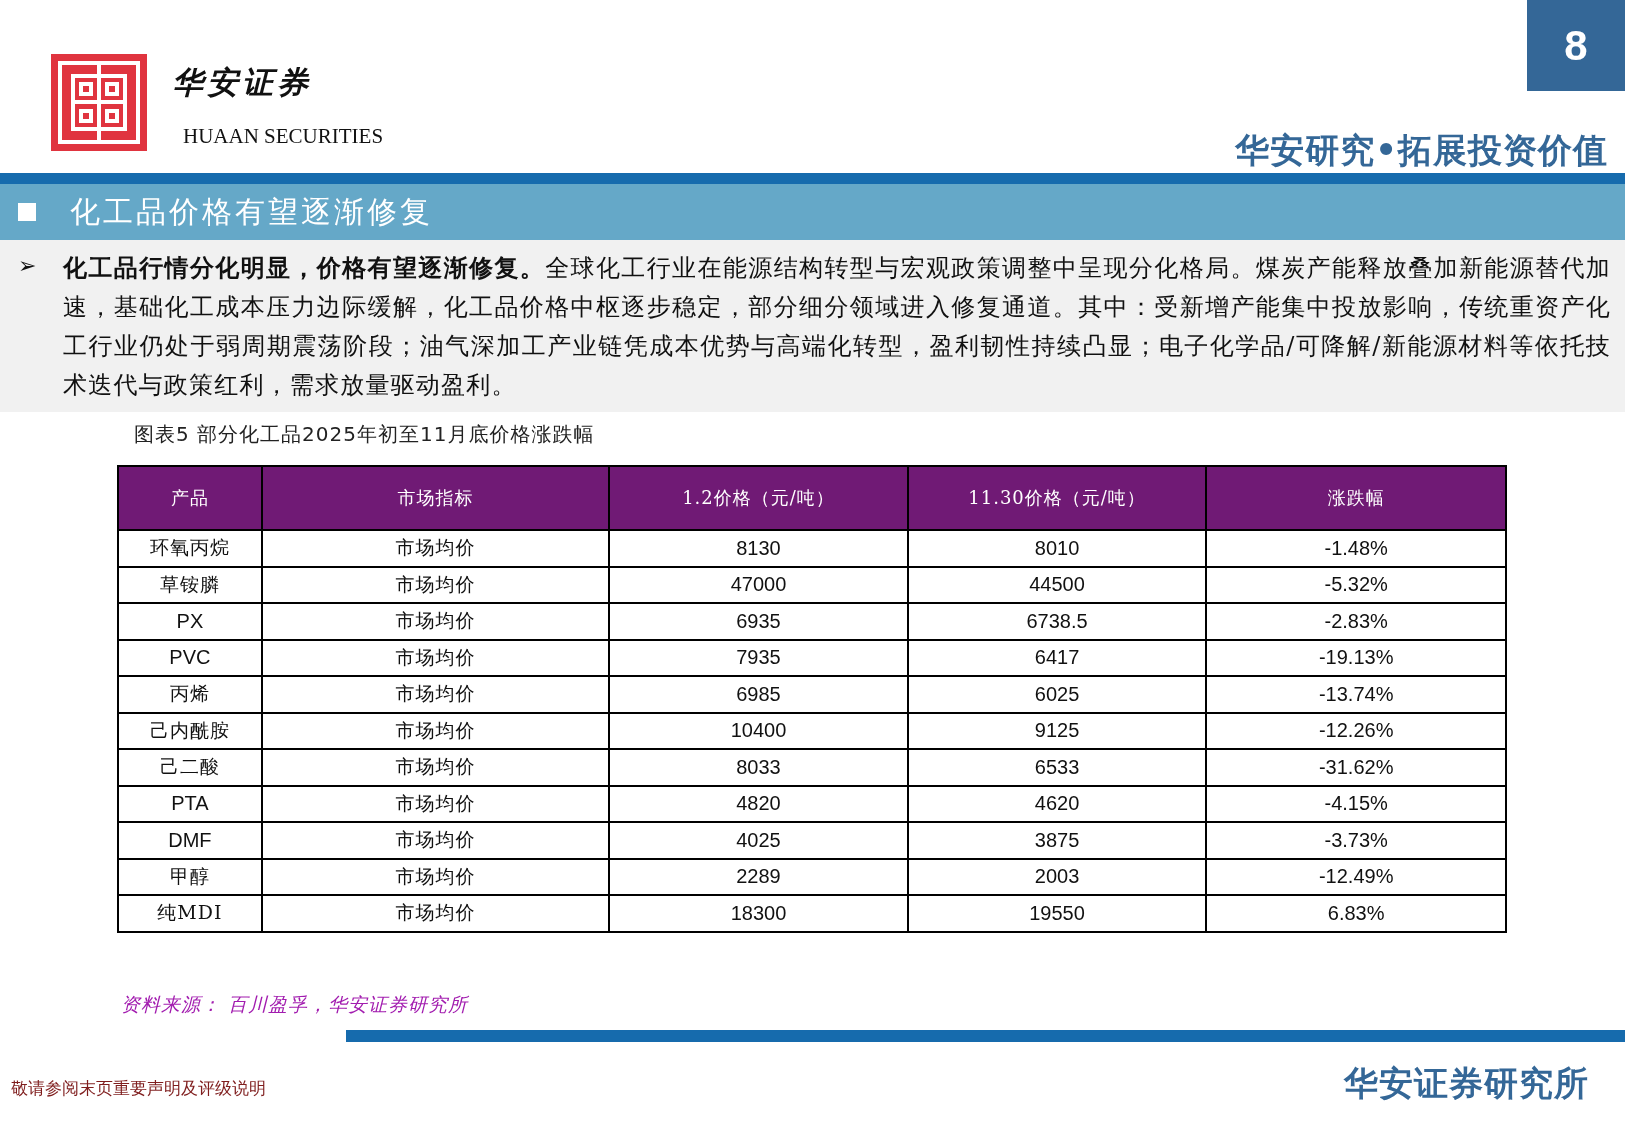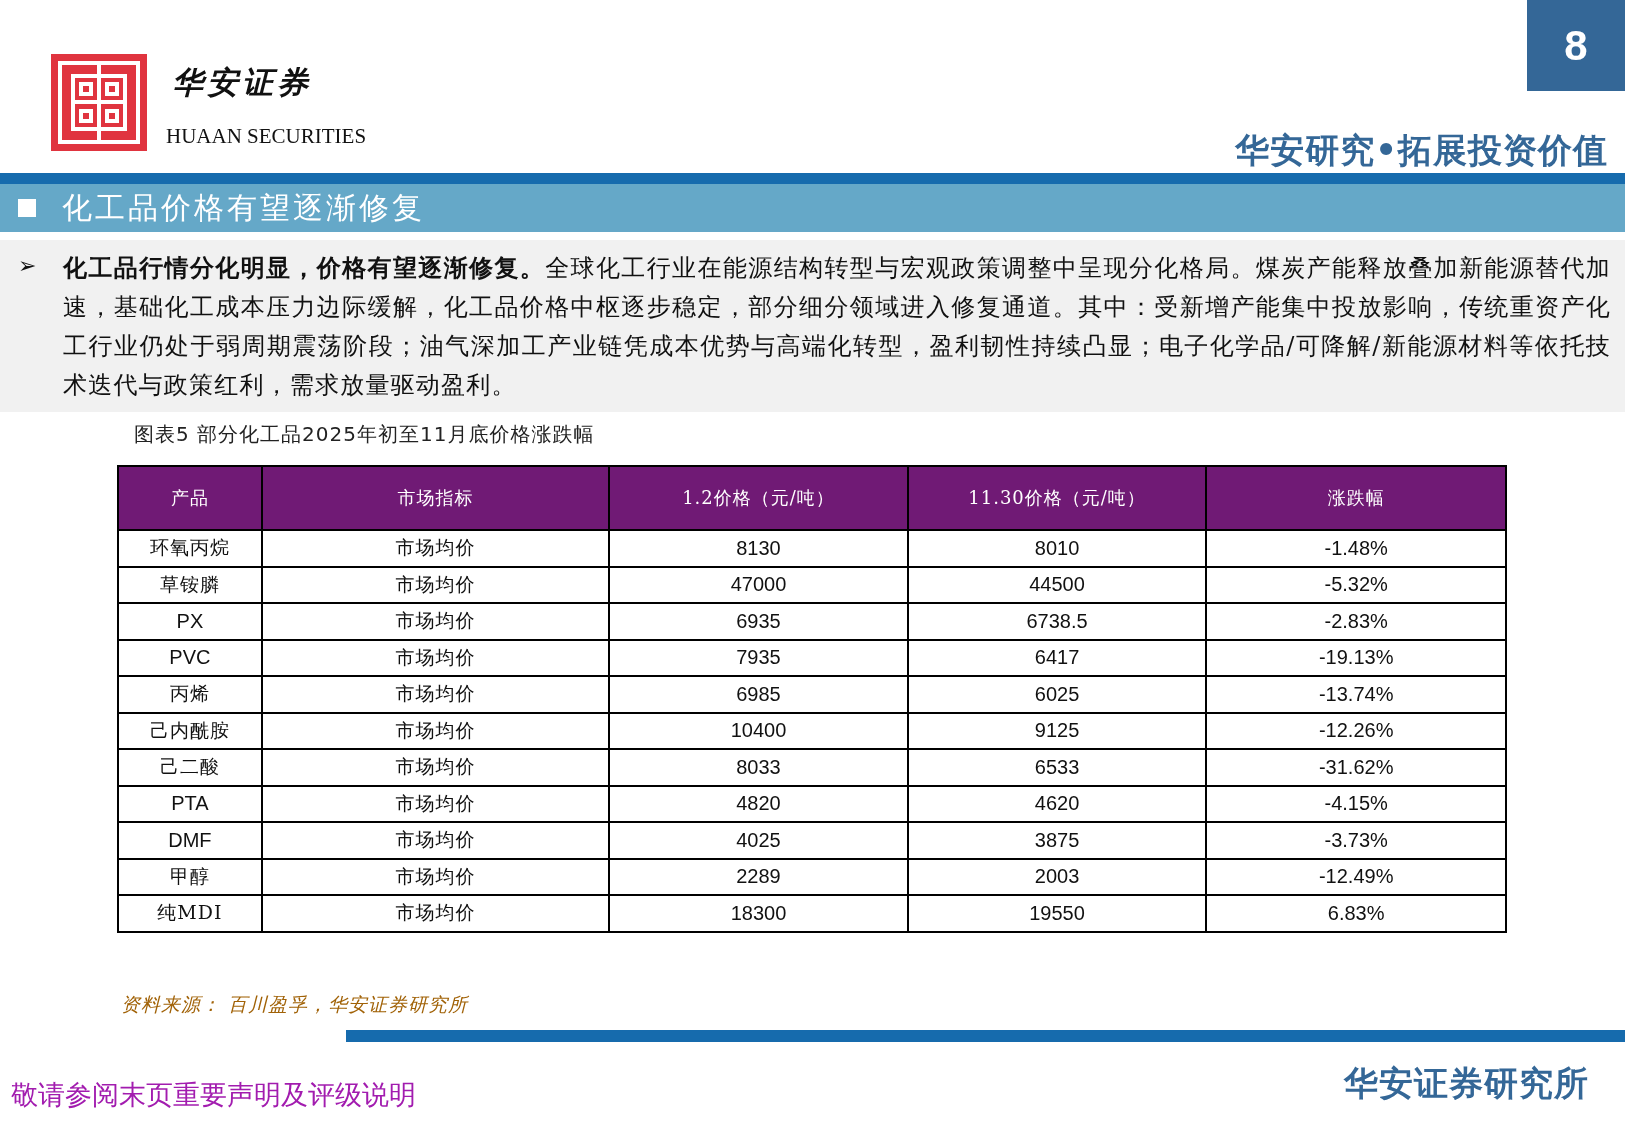--- a/index.html
+++ b/index.html
@@ -13,43 +13,43 @@
     position: absolute; left: 51px; top: 54px; width: 96px; height: 97px;
     background: #e0343f;
   }
   .logo-box svg { display: block; }
   .logo-cn {
     position: absolute; left: 172px; top: 62px;
     font-family: "DejaVu Serif", serif; font-size: 31px; font-weight: bold;
     letter-spacing: 4px; color: #111; font-style: italic;
   }
   .logo-en {
-    position: absolute; left: 166px; top: 124px;
+    position: absolute; left: 183px; top: 124px;
     font-family: "Liberation Serif", serif; font-size: 21px; color: #111;
     letter-spacing: 0px;
   }
   .page-num {
     position: absolute; left: 1527px; top: 0; width: 98px; height: 91px;
     background: #346797; color: #fff;
     font-family: "Liberation Sans", sans-serif; font-weight: bold; font-size: 42px;
     display: flex; align-items: center; justify-content: center;
   }
   .slogan {
     position: absolute; right: 17px; top: 128px;
     font-family: "DejaVu Sans", sans-serif; font-weight: bold; font-size: 34px;
     color: #346797; letter-spacing: 1px;
   }
   .top-rule {
     position: absolute; left: 0; top: 173px; width: 1625px; height: 11px;
     background: #166bad;
   }
   .section-bar {
-    position: absolute; left: 0; top: 184px; width: 1625px; height: 48px;
+    position: absolute; left: 0; top: 184px; width: 1625px; height: 56px;
     background: #65a8c8; color: #fff;
-    display: flex; align-items: center;
+    display: flex; align-items: center; gap: 8px;
   }
   .section-bar .sq {
     width: 18px; height: 18px; background: #fff; margin-left: 18px; margin-right: 26px;
   }
   .section-bar .title {
     font-family: "DejaVu Serif", serif; font-size: 30px; letter-spacing: 3px;
   }
   .summary {
     position: absolute; left: 0; top: 240px; width: 1625px; height: 172px;
     background: #f1f1f1;
@@ -79,29 +79,29 @@
   }
   table.prices th {
     background: #701a75; color: #fff; height: 62px; font-weight: normal;
     font-family: "DejaVu Serif", serif; font-size: 18px; letter-spacing: 1px;
   }
   table.prices td { height: 34.5px; font-size: 20px; color: #111; }
   table.prices td.cn { font-family: "DejaVu Serif", serif; font-size: 19px; letter-spacing: 1px; }
   .source {
     position: absolute; left: 121px; top: 992px;
     font-family: "DejaVu Serif", serif; font-style: italic; font-size: 19px;
-    color: #a16207; letter-spacing: 1px;
+    color: #a21caf; letter-spacing: 1px;
   }
   .bottom-rule {
     position: absolute; left: 346px; top: 1030px; width: 1279px; height: 12px;
     background: #166bad;
   }
   .disclaimer {
     position: absolute; left: 11px; top: 1077px;
-    font-family: "DejaVu Sans", sans-serif; font-size: 27px; color: #a21caf;
+    font-family: "DejaVu Sans", sans-serif; font-size: 17px; color: #7f1d1d;
   }
   .footer-brand {
     position: absolute; right: 36px; top: 1061px;
     font-family: "DejaVu Sans", sans-serif; font-weight: bold; font-size: 34px;
     color: #346797; letter-spacing: 1px;
   }
 </style>
 </head>
 <body>
 

